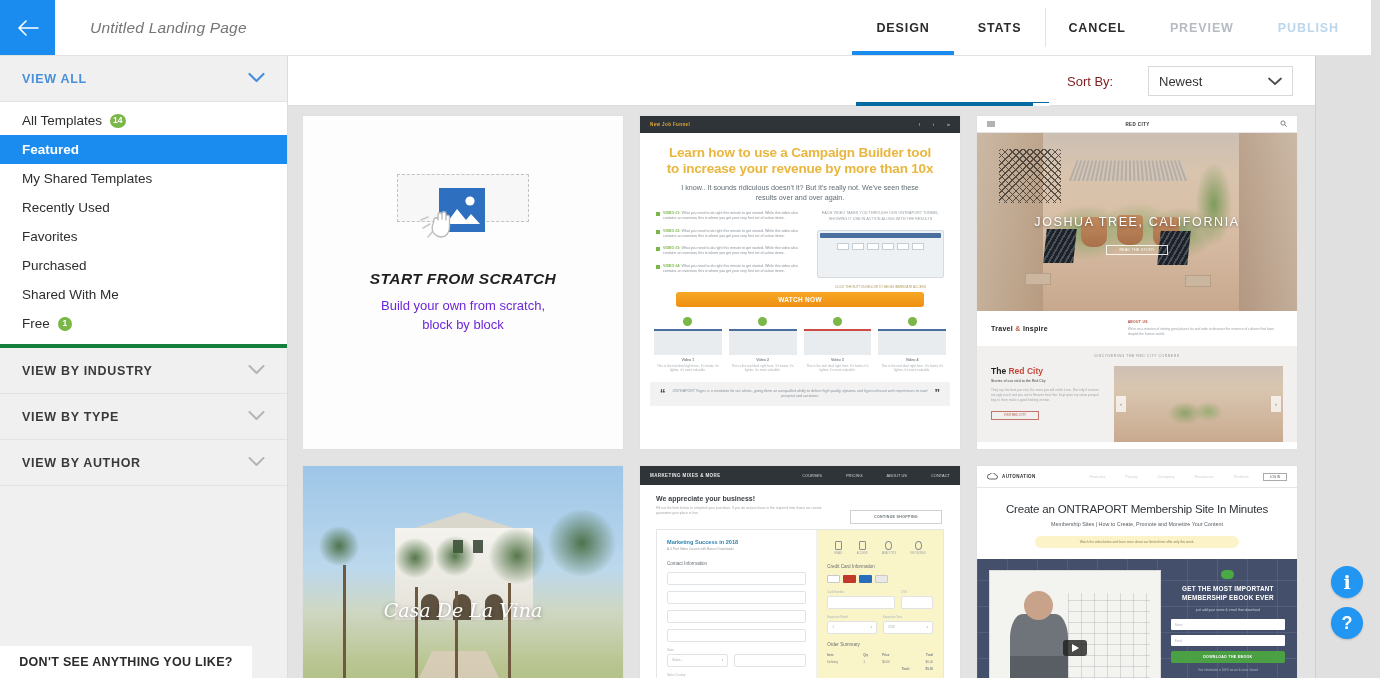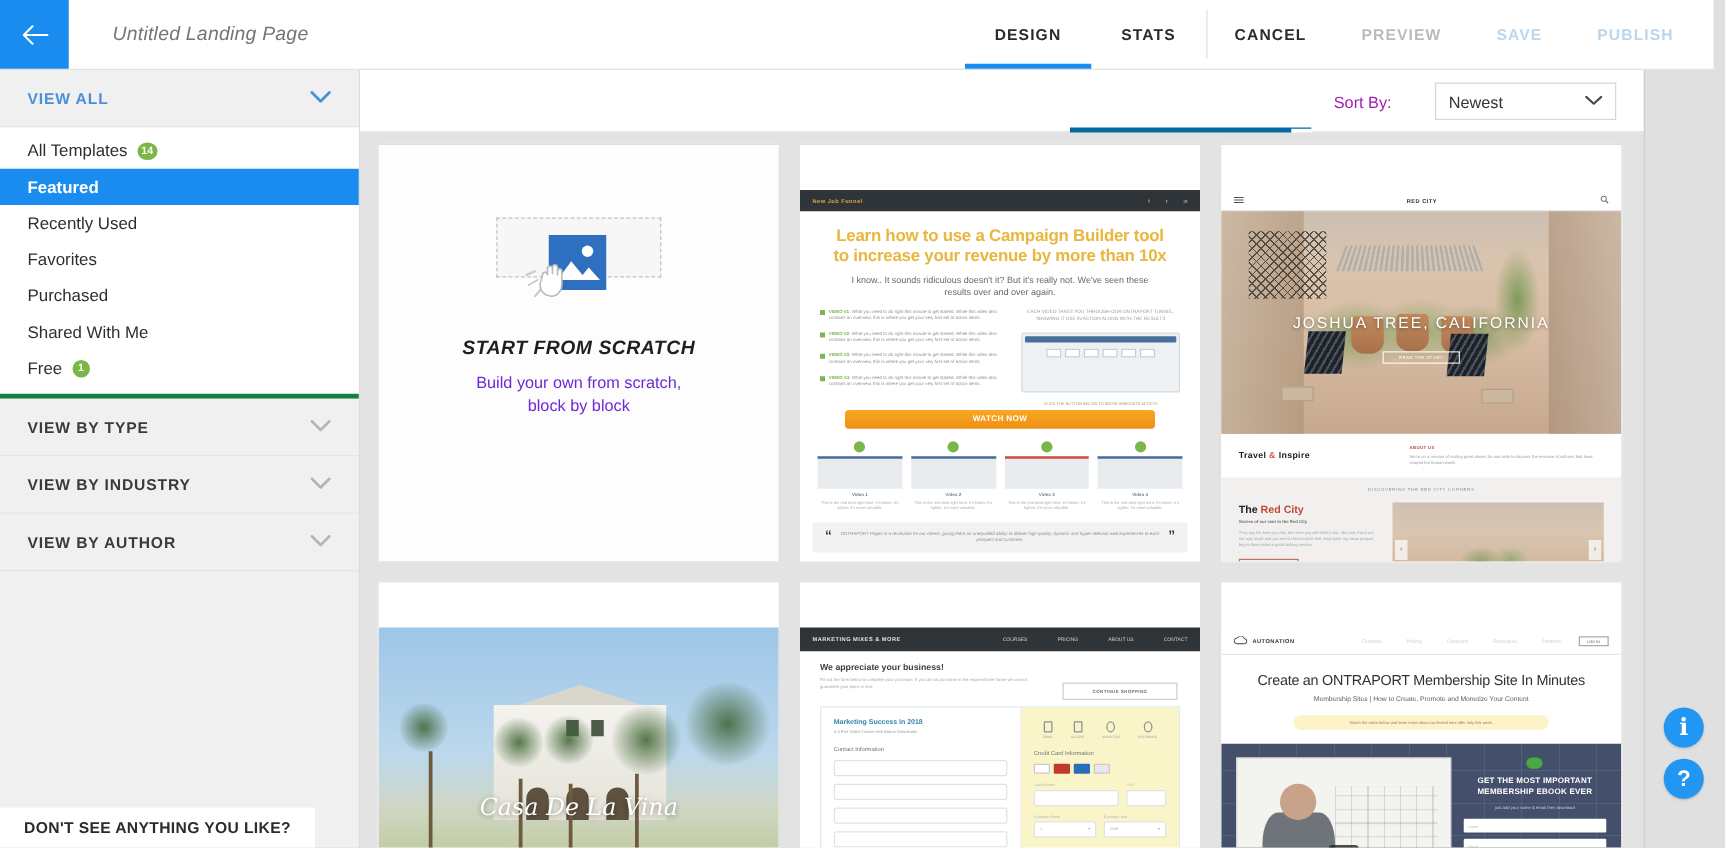--- a/index.html
+++ b/index.html
@@ -66,21 +66,21 @@
     font-size: 11.5px; font-style: italic; color: #9aa0a6;
     padding: 0 8px; font-family: "Liberation Sans", sans-serif;
   }
   .search-input::placeholder { color: #b9bcc0; font-style: italic; }
   .search-btn {
     width: 34px; height: 27px; display: flex; align-items: center;
     justify-content: center; cursor: pointer; background: #fff;
   }
   .sortby-label {
     position: absolute; left: 779px; top: 18px;
-    font-size: 13px; color: #a21caf;
+    font-size: 13px; color: #7f1d1d;
   }
   .sort-select {
     position: absolute; left: 860px; top: 10px;
     width: 145px; height: 30px; border: 1px solid #d8d8d8; background: #fff;
     display: flex; align-items: center; padding: 0 10px; cursor: pointer;
   }
   .sort-value { flex: 1; font-size: 13px; color: #333; }
 
   
   .sidebar {
@@ -147,21 +147,21 @@
   .scratch-title {
     font-size: 15.5px; font-weight: bold; color: #1f1f1f;
     letter-spacing: .4px; margin-bottom: 9px; font-style: italic;
   }
   .scratch-sub {
     font-size: 13px; color: #6d28d9; line-height: 1.45; text-align: center;
     max-width: 175px;
   }
 
   
-  .thumb { width: 100%; height: 100%; background: #fff; position: relative; font-size: 3px; margin-top: 36px; }
+  .thumb { width: 100%; height: 100%; background: #fff; position: relative; font-size: 3px; }
   .tbar-dark {
     height: 17px; background: #2f3439; display: flex; align-items: center;
     padding: 0 10px; gap: 10px;
   }
   .tbar-light {
     height: 17px; background: #fff; border-bottom: 1px solid #e6e6e6;
     display: flex; align-items: center; padding: 0 10px;
   }
   .tbrand { font-size: 4.5px; letter-spacing: .4px; font-weight: bold; }
   .tnav { display: flex; gap: 13px; margin-left: auto; }
@@ -505,23 +505,20 @@
   <div class="tab-divider"></div>
 
   <div class="top-actions">
     <div class="top-action act-dark">
       <span>CANCEL</span>
     </div>
     <div class="top-action act-gray">
       <span>PREVIEW</span>
     </div>
     <div class="top-action act-faded">
-      <span>SAVE</span>
-    </div>
-    <div class="top-action act-faded">
       <span>PUBLISH</span>
     </div>
   </div>
 </div>
 <div class="topbar-right-gap"></div>
 
 <div class="filterbar">
   <div class="search-wrap">
     <input class="search-input" placeholder="search..." style="">
     <div class="search-btn">
@@ -559,48 +556,51 @@
 
   <div class="side-list">
     <div class="side-item">
       <span>All Templates</span>
       <span class="badge">14</span>
     </div>
     <div class="side-item active">
       <span>Featured</span>
     </div>
     <div class="side-item">
+      <span>My Shared Templates</span>
+    </div>
+    <div class="side-item">
       <span>Recently Used</span>
     </div>
     <div class="side-item">
       <span>Favorites</span>
     </div>
     <div class="side-item">
       <span>Purchased</span>
     </div>
     <div class="side-item">
       <span>Shared With Me</span>
     </div>
     <div class="side-item">
       <span>Free</span>
       <span class="badge">1</span>
     </div>
   </div>
 
   <div class="side-section-head closed">
-    <span>VIEW BY TYPE</span>
+    <span>VIEW BY INDUSTRY</span>
     <span>
       <svg width="17" height="11" viewBox="0 0 17 11">
         <path d="M1.5 2 L8.5 9 L15.5 2" fill="none" stroke="#b4b4b4" stroke-width="2" stroke-linecap="round" stroke-linejoin="round"></path>
       </svg>
     </span>
   </div>
 
   <div class="side-section-head closed">
-    <span>VIEW BY INDUSTRY</span>
+    <span>VIEW BY TYPE</span>
     <span>
       <svg width="17" height="11" viewBox="0 0 17 11">
         <path d="M1.5 2 L8.5 9 L15.5 2" fill="none" stroke="#b4b4b4" stroke-width="2" stroke-linecap="round" stroke-linejoin="round"></path>
       </svg>
     </span>
   </div>
 
   <div class="side-section-head closed">
     <span>VIEW BY AUTHOR</span>
     <span>

